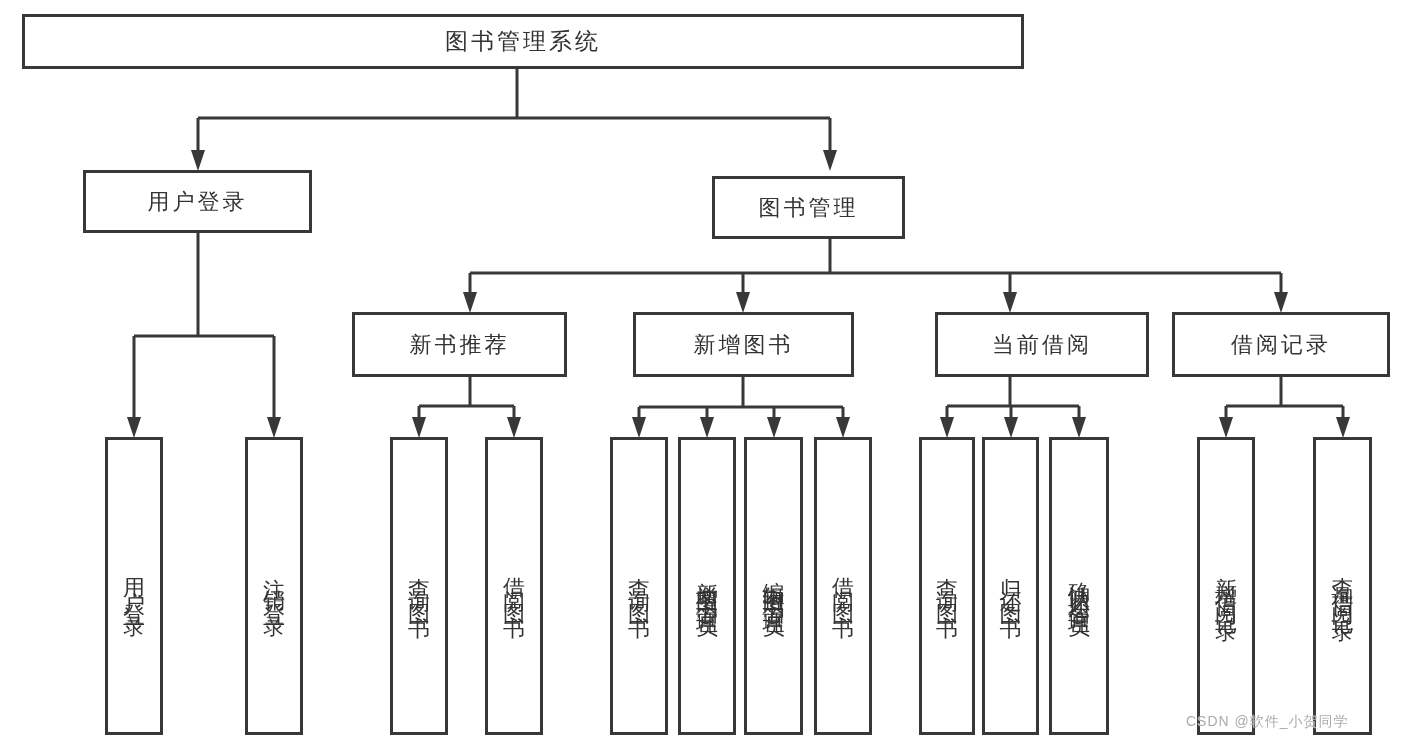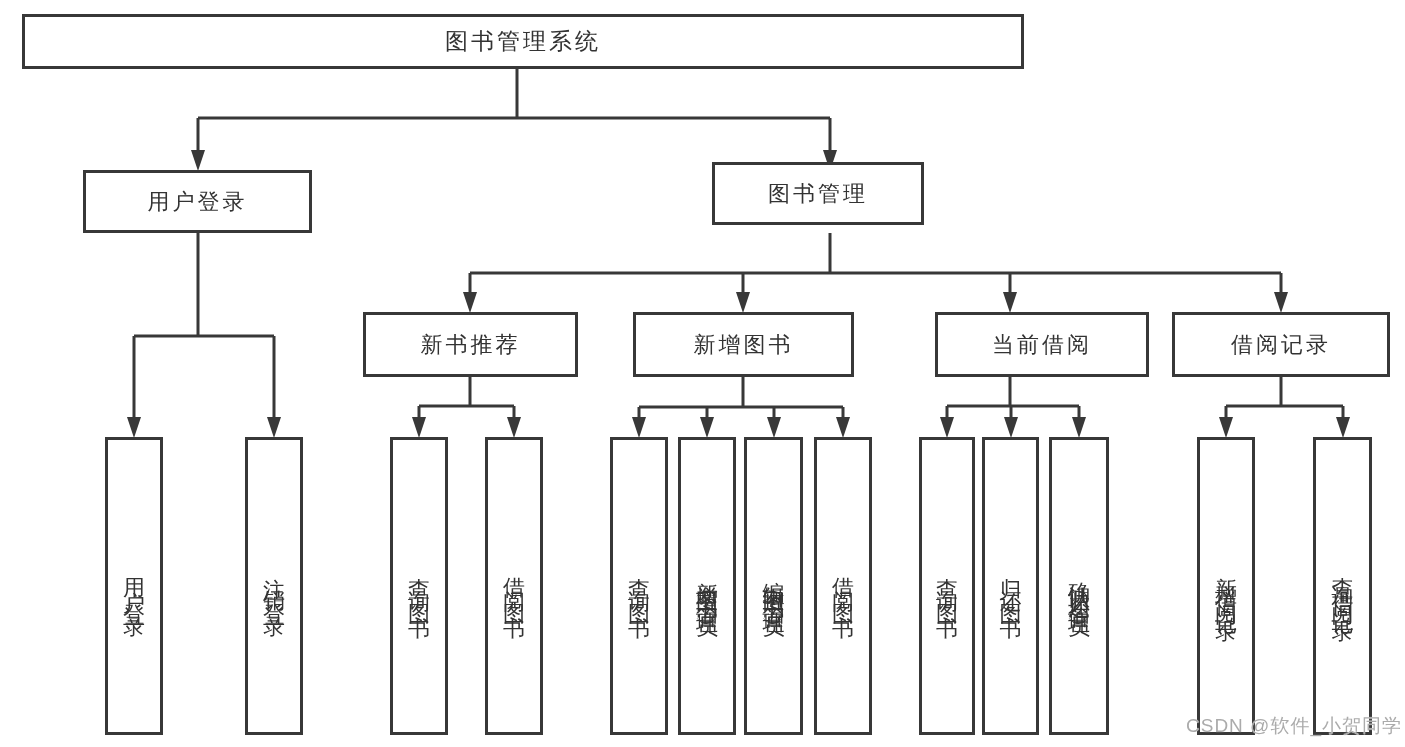--- a/index.html
+++ b/index.html
@@ -15,21 +15,21 @@
   .hlabel{font-size:22px;letter-spacing:3px;white-space:nowrap;}
   .root .hlabel{font-size:23px;}
   .vnode span{
     writing-mode:vertical-rl;text-orientation:mixed;
     font-size:22px;letter-spacing:13px;line-height:1;white-space:nowrap;
   }
   .vnode.len6 span{letter-spacing:9px;}
   .vnode.len9 span{letter-spacing:5px;}
   #watermark{
     position:absolute;left:1186px;top:713px;z-index:3;
-    font-size:19px;letter-spacing:1px;color:#ababab;white-space:nowrap;
+    font-size:14px;letter-spacing:1px;color:#ababab;white-space:nowrap;
     text-shadow:0 0 1px #ffffff;
   }
 </style>
 </head>
 <body>
 
 <div id="stage">
 
   <svg id="wires" width="1405" height="747" viewBox="0 0 1405 747">
     <path fill="none" stroke="#383838" stroke-width="3" d="
@@ -63,25 +63,25 @@
     </g>
   </svg>
 
   <div class="node root" style="left:22px;top:14px;width:1002px;height:55px;">
     <span class="hlabel">图书管理系统</span>
   </div>
 
   <div class="node" style="left:83px;top:170px;width:229px;height:63px;">
     <span class="hlabel">用户登录</span>
   </div>
-  <div class="node" style="left:712px;top:162px;width:212px;height:63px;">
+  <div class="node" style="left:712px;top:176px;width:193px;height:63px;">
     <span class="hlabel">图书管理</span>
   </div>
 
-  <div class="node" style="left:363px;top:312px;width:215px;height:65px;">
+  <div class="node" style="left:352px;top:312px;width:215px;height:65px;">
     <span class="hlabel">新书推荐</span>
   </div>
   <div class="node" style="left:633px;top:312px;width:221px;height:65px;">
     <span class="hlabel">新增图书</span>
   </div>
   <div class="node" style="left:935px;top:312px;width:214px;height:65px;">
     <span class="hlabel">当前借阅</span>
   </div>
   <div class="node" style="left:1172px;top:312px;width:218px;height:65px;">
     <span class="hlabel">借阅记录</span>

